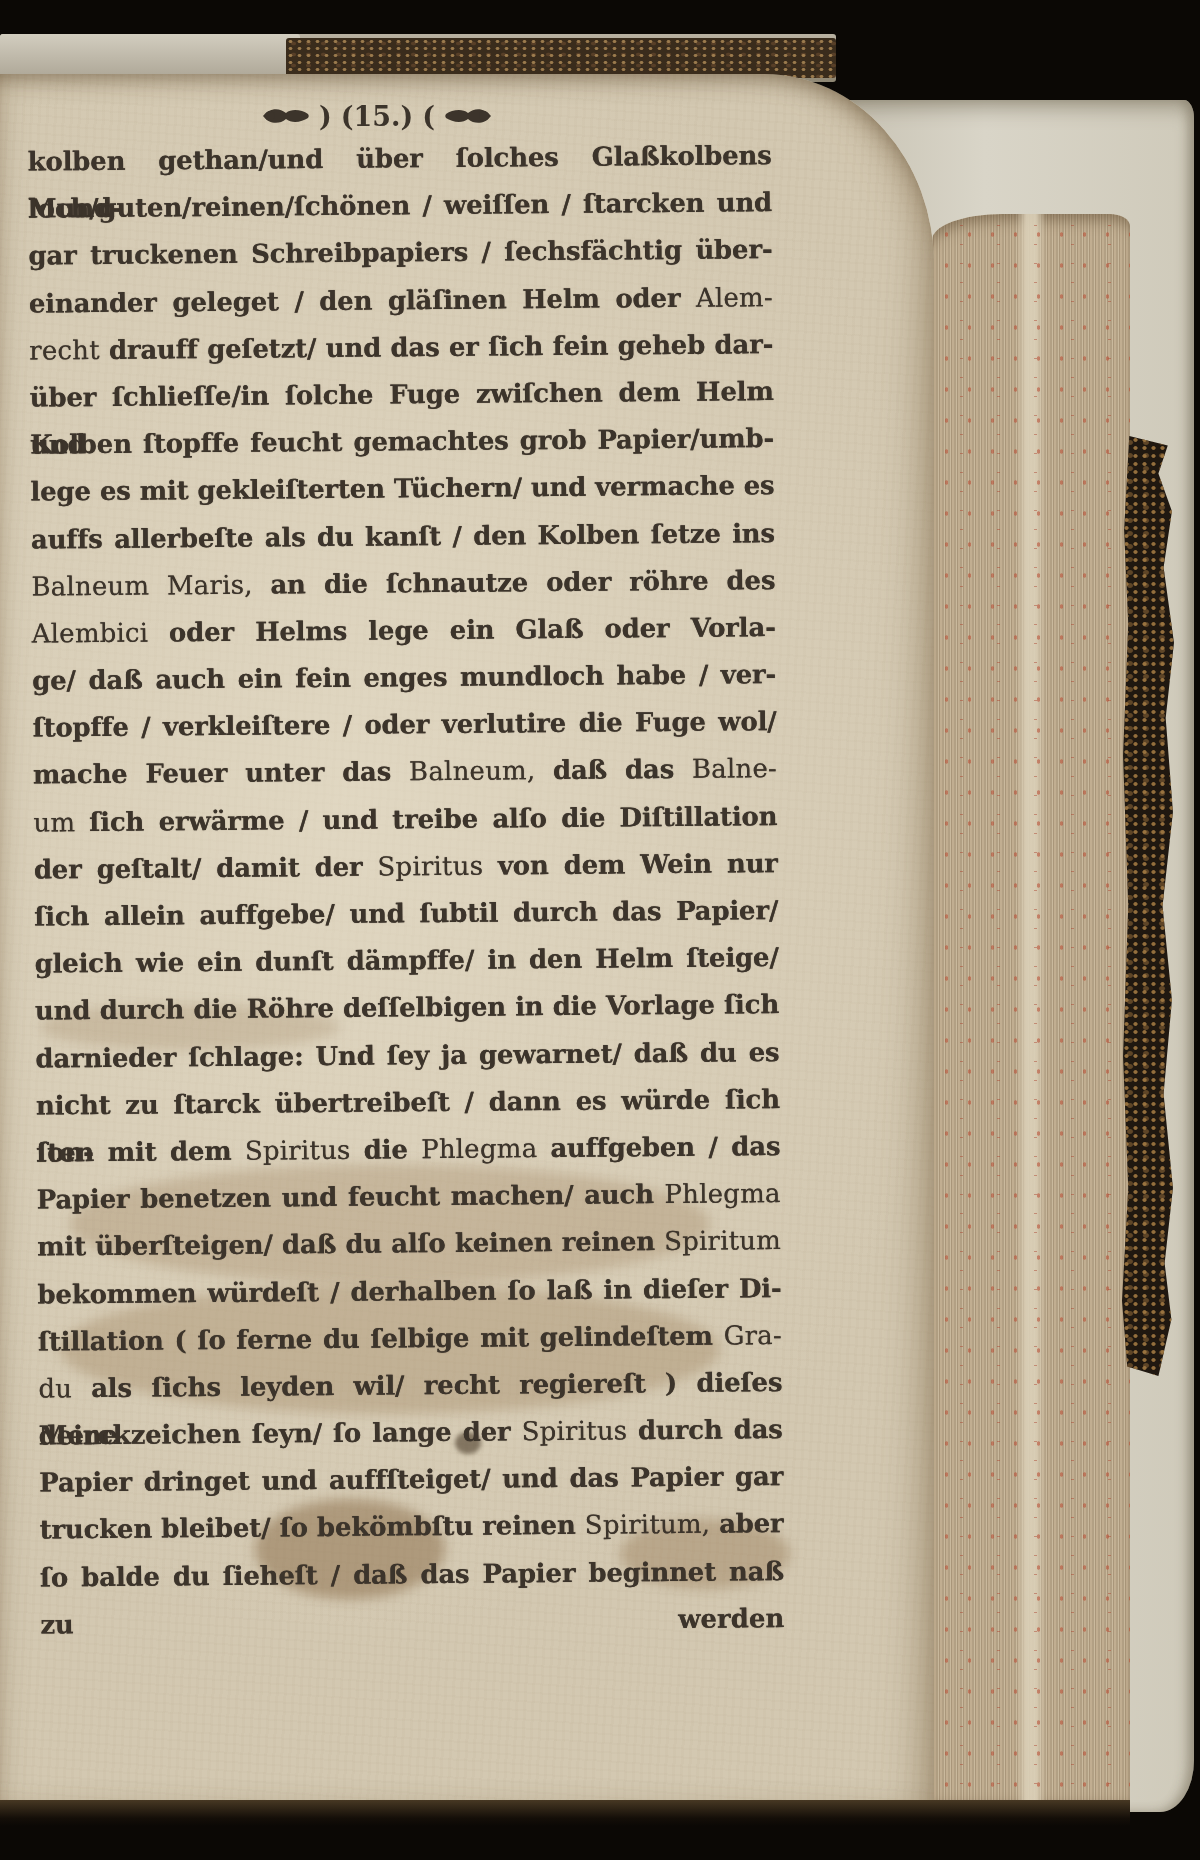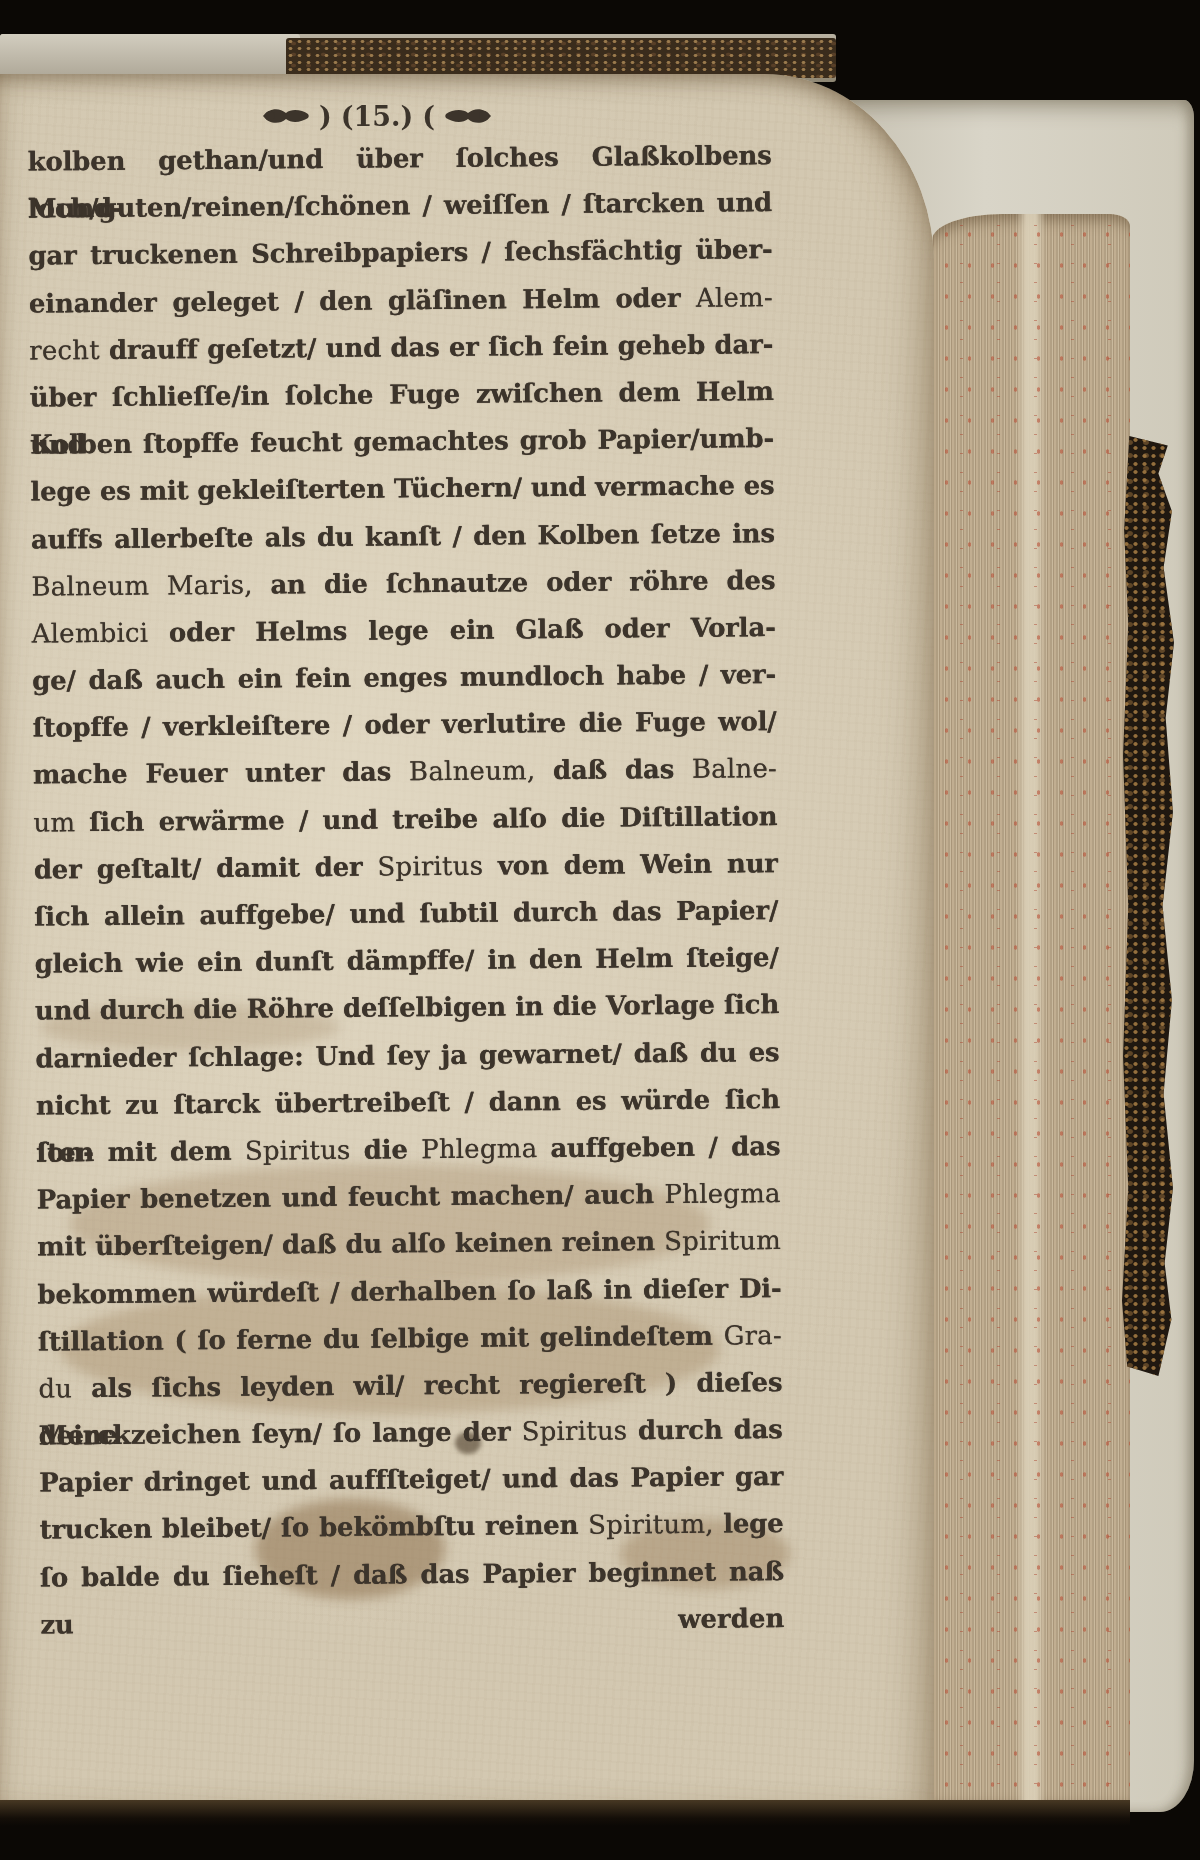--- a/index.html
+++ b/index.html
@@ -150,20 +150,20 @@
         <div class="line"><span class="fraktur">darnieder ſchlage: Und ſey ja gewarnet/ daß du es</span></div>
         <div class="line"><span class="fraktur">nicht zu ſtarck übertreibeſt / dann es würde ſich ſon-</span></div>
         <div class="line"><span class="fraktur">ſten mit dem </span><span class="latin">Spiritus </span><span class="fraktur">die </span><span class="latin">Phlegma </span><span class="fraktur">auffgeben / das</span></div>
         <div class="line"><span class="fraktur">Papier benetzen und feucht machen/ auch </span><span class="latin">Phlegma</span></div>
         <div class="line"><span class="fraktur">mit überſteigen/ daß du alſo keinen reinen </span><span class="latin">Spiritum</span></div>
         <div class="line"><span class="fraktur">bekommen würdeſt / derhalben ſo laß in dieſer Di-</span></div>
         <div class="line"><span class="fraktur">ſtillation ( ſo ferne du ſelbige mit gelindeſtem </span><span class="latin">Gra-</span></div>
         <div class="line"><span class="latin">du </span><span class="fraktur">als ſichs leyden wil/ recht regiereſt ) dieſes deine</span></div>
         <div class="line"><span class="fraktur">Merckzeichen ſeyn/ ſo lange der </span><span class="latin">Spiritus </span><span class="fraktur">durch das</span></div>
         <div class="line"><span class="fraktur">Papier dringet und auffſteiget/ und das Papier gar</span></div>
-        <div class="line"><span class="fraktur">trucken bleibet/ ſo bekömbſtu reinen </span><span class="latin">Spiritum, </span><span class="fraktur">lege</span></div>
+        <div class="line"><span class="fraktur">trucken bleibet/ ſo bekömbſtu reinen </span><span class="latin">Spiritum, </span><span class="fraktur">aber</span></div>
         <div class="line"><span class="fraktur">ſo balde du ſieheſt / daß das Papier beginnet naß zu</span></div>
         <div class="catchword-line">werden</div>
       </div>
   </div>
 
   <div class="bottom-shadow"></div>
 </div>
 
 </body></html>

